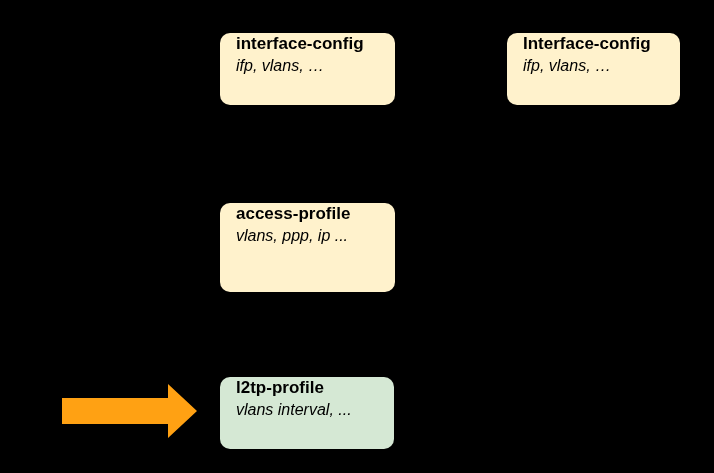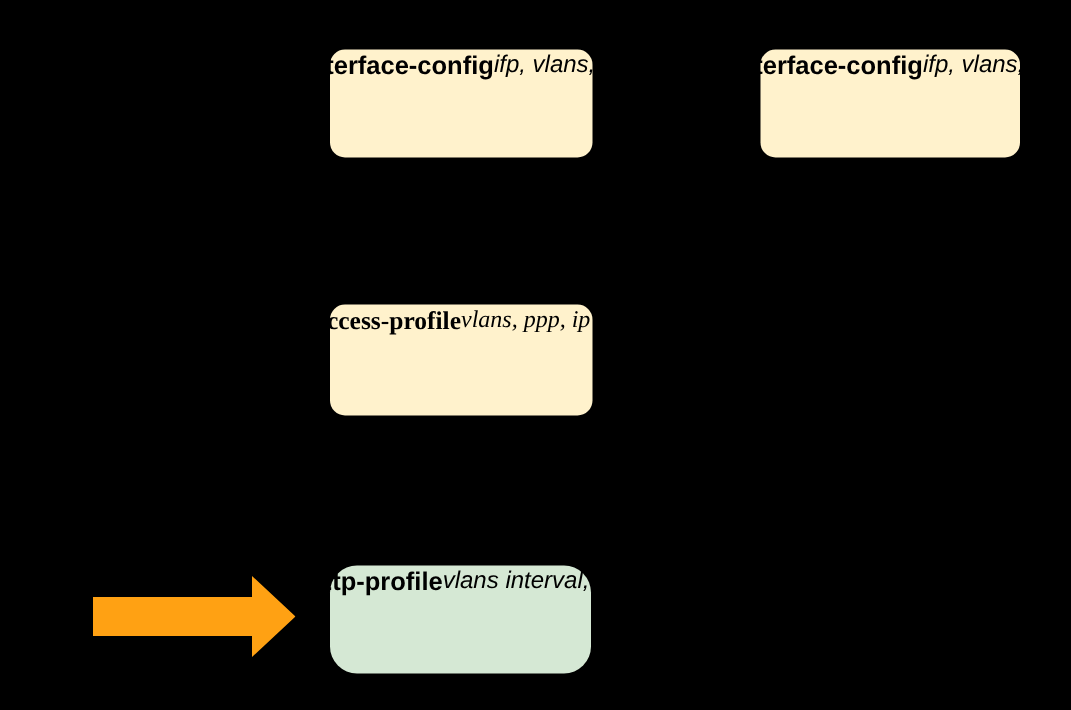--- a/index.html
+++ b/index.html
@@ -14,41 +14,41 @@
     background: var(--page-background, #000);
     overflow: hidden;
     font-family: "Liberation Sans", sans-serif;
   }
   .node {
     position: absolute;
     box-sizing: border-box;
     border-radius: 10px;
     padding: 0 12px 0 16px;
     display: flex;
-    justify-content: center;
+    flex-direction: column;
     align-items: flex-start;
     color: var(--text, #000);
   }
   .node.yellow { background: var(--box-yellow, #FFF2CC); }
-  .node.green  { background: var(--box-green,  #D5E8D4); border-radius: 18px; }
+  .node.green  { background: var(--box-green,  #D5E8D4); }
   .node .title {
     font-weight: bold;
     font-size: 17px;
     line-height: 22px;
     white-space: nowrap;
   }
   .node .subtitle {
     font-style: italic;
     font-size: 16px;
     line-height: 21px;
     white-space: nowrap;
   }
   #node-interface-config-left  { left: 220px; top: 33px;  width: 175px; height: 72px; }
   #node-interface-config-right { left: 507px; top: 33px;  width: 173px; height: 72px; }
-  #node-access-profile         { left: 220px; top: 203px; width: 175px; height: 74px; font-family: Liberation Serif, serif; }
+  #node-access-profile         { left: 220px; top: 203px; width: 175px; height: 89px; }
   #node-l2tp-profile           { left: 220px; top: 377px; width: 174px; height: 72px; }
   .arrow-svg {
     position: absolute;
     left: 62px;
     top: 384px;
     width: 135px;
     height: 54px;
     display: block;
   }
   .arrow-svg polygon { fill: var(--arrow-orange, #FFA113); }

